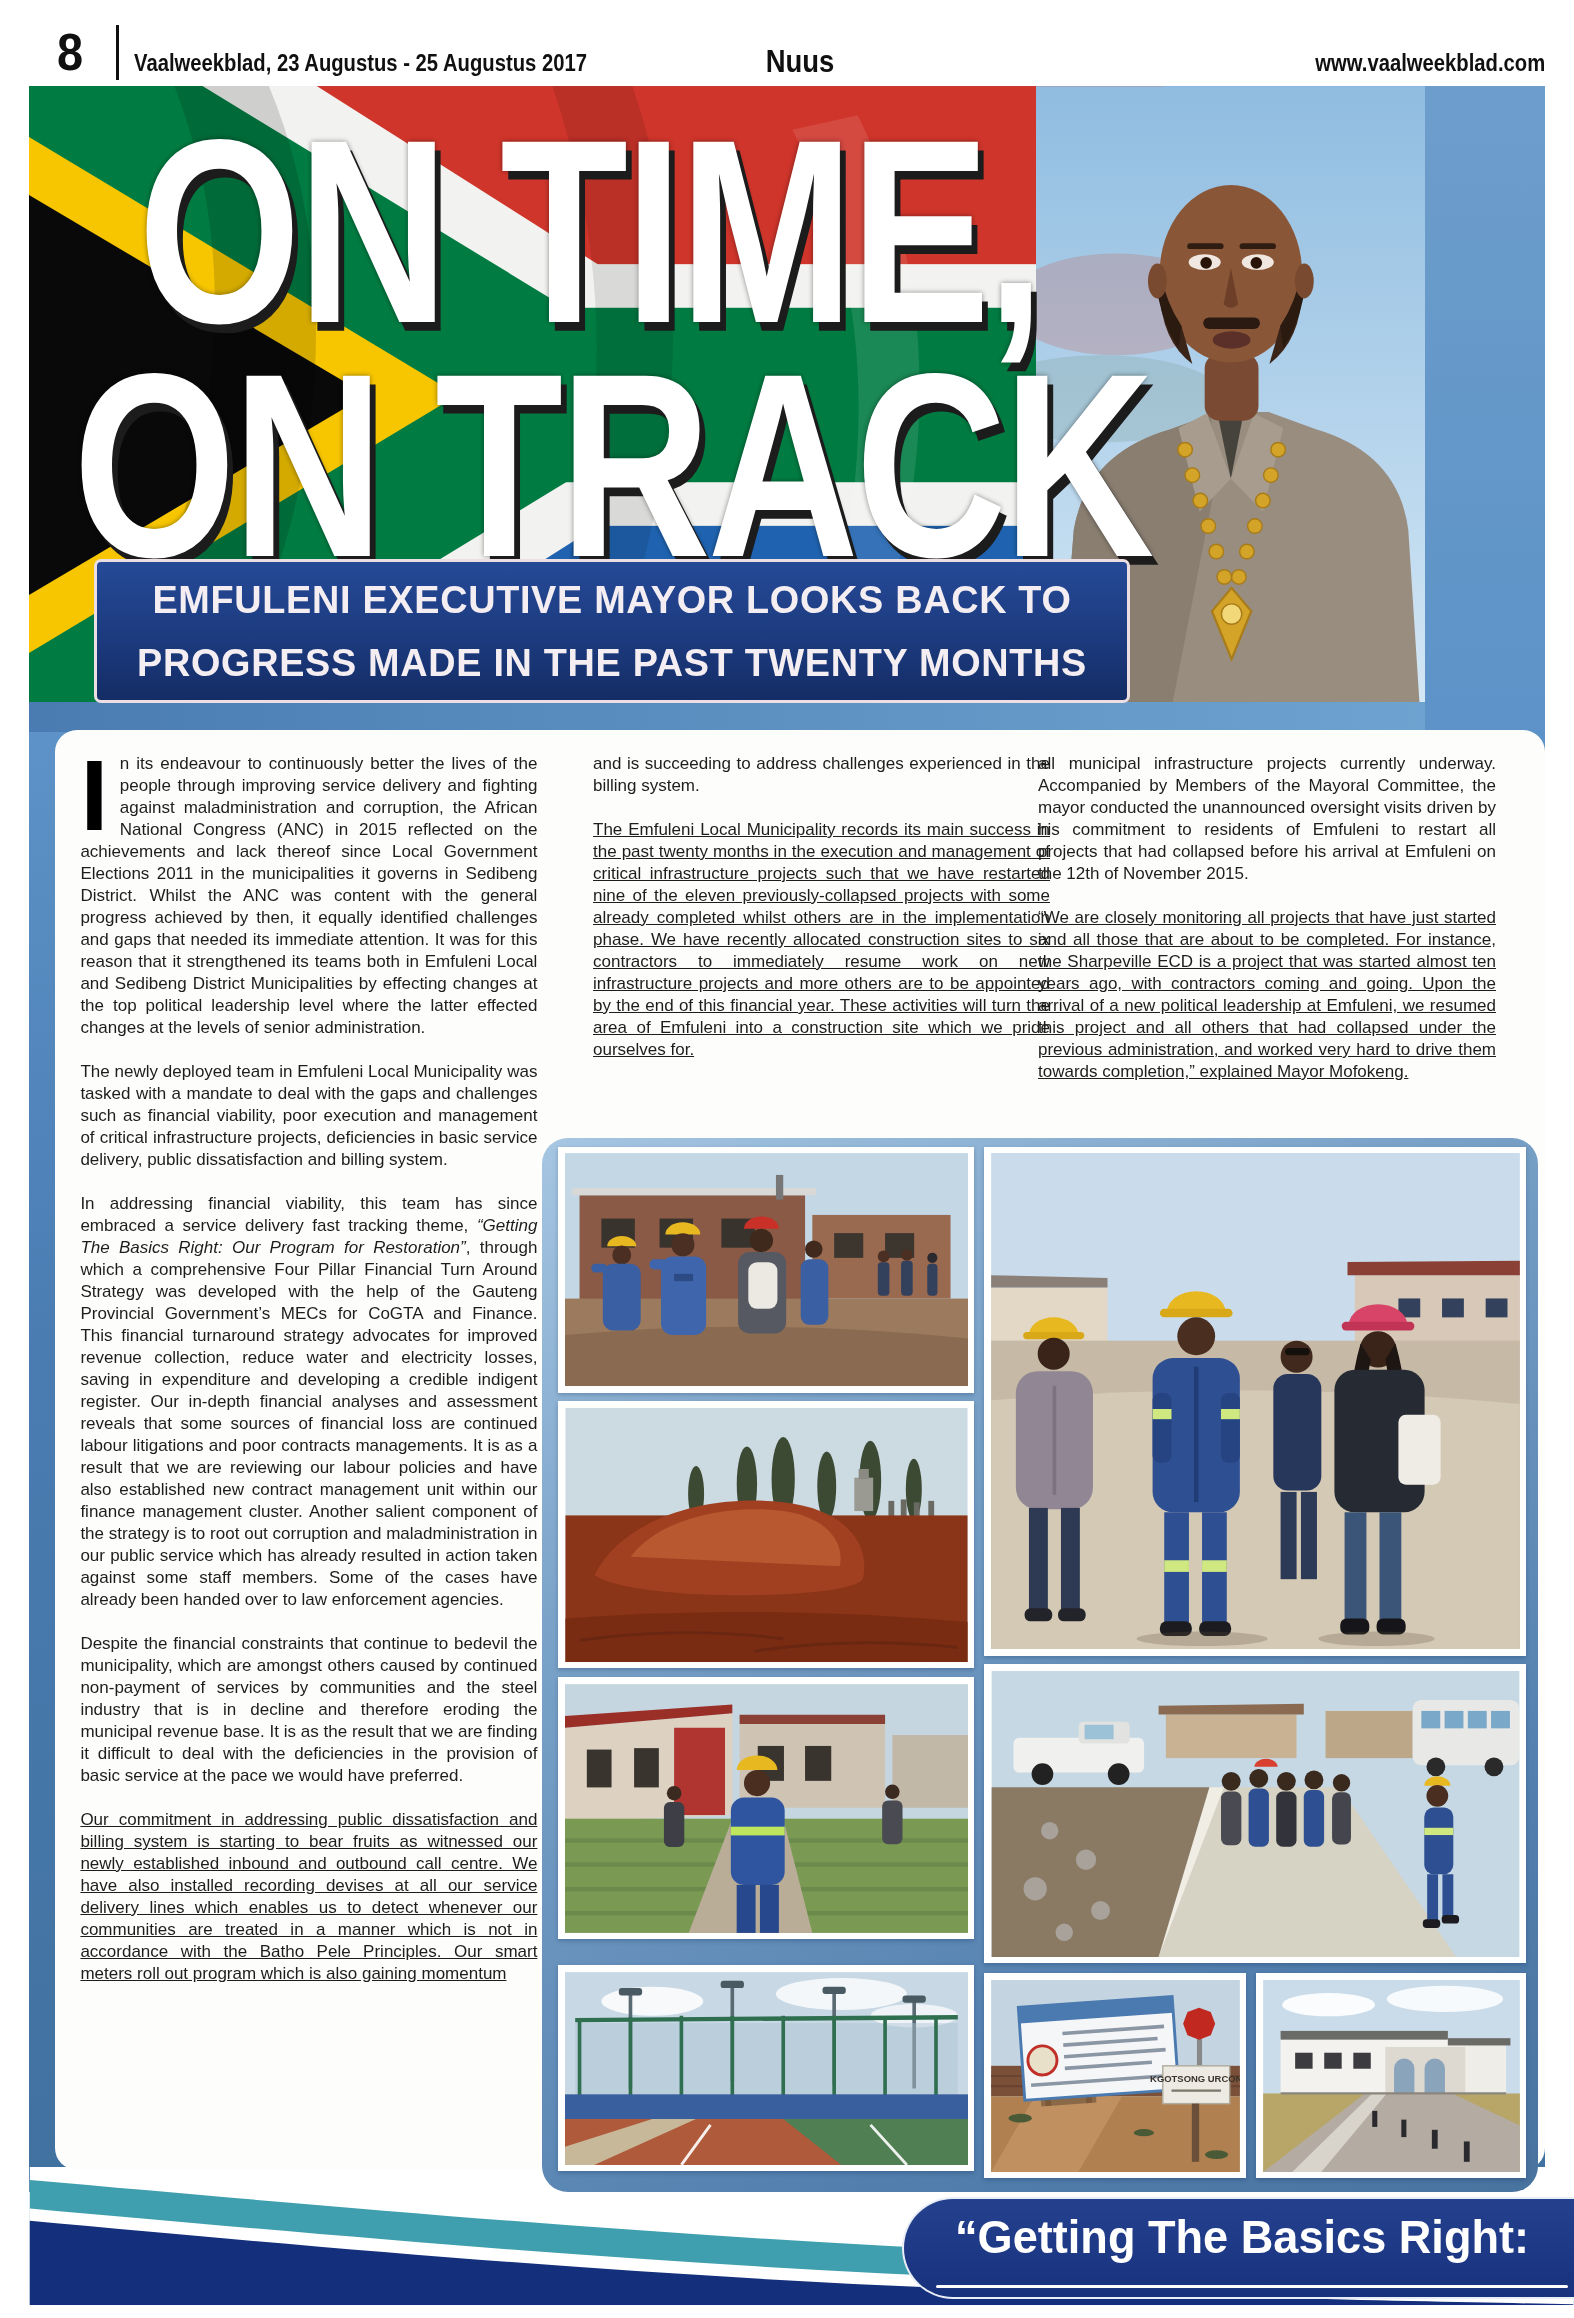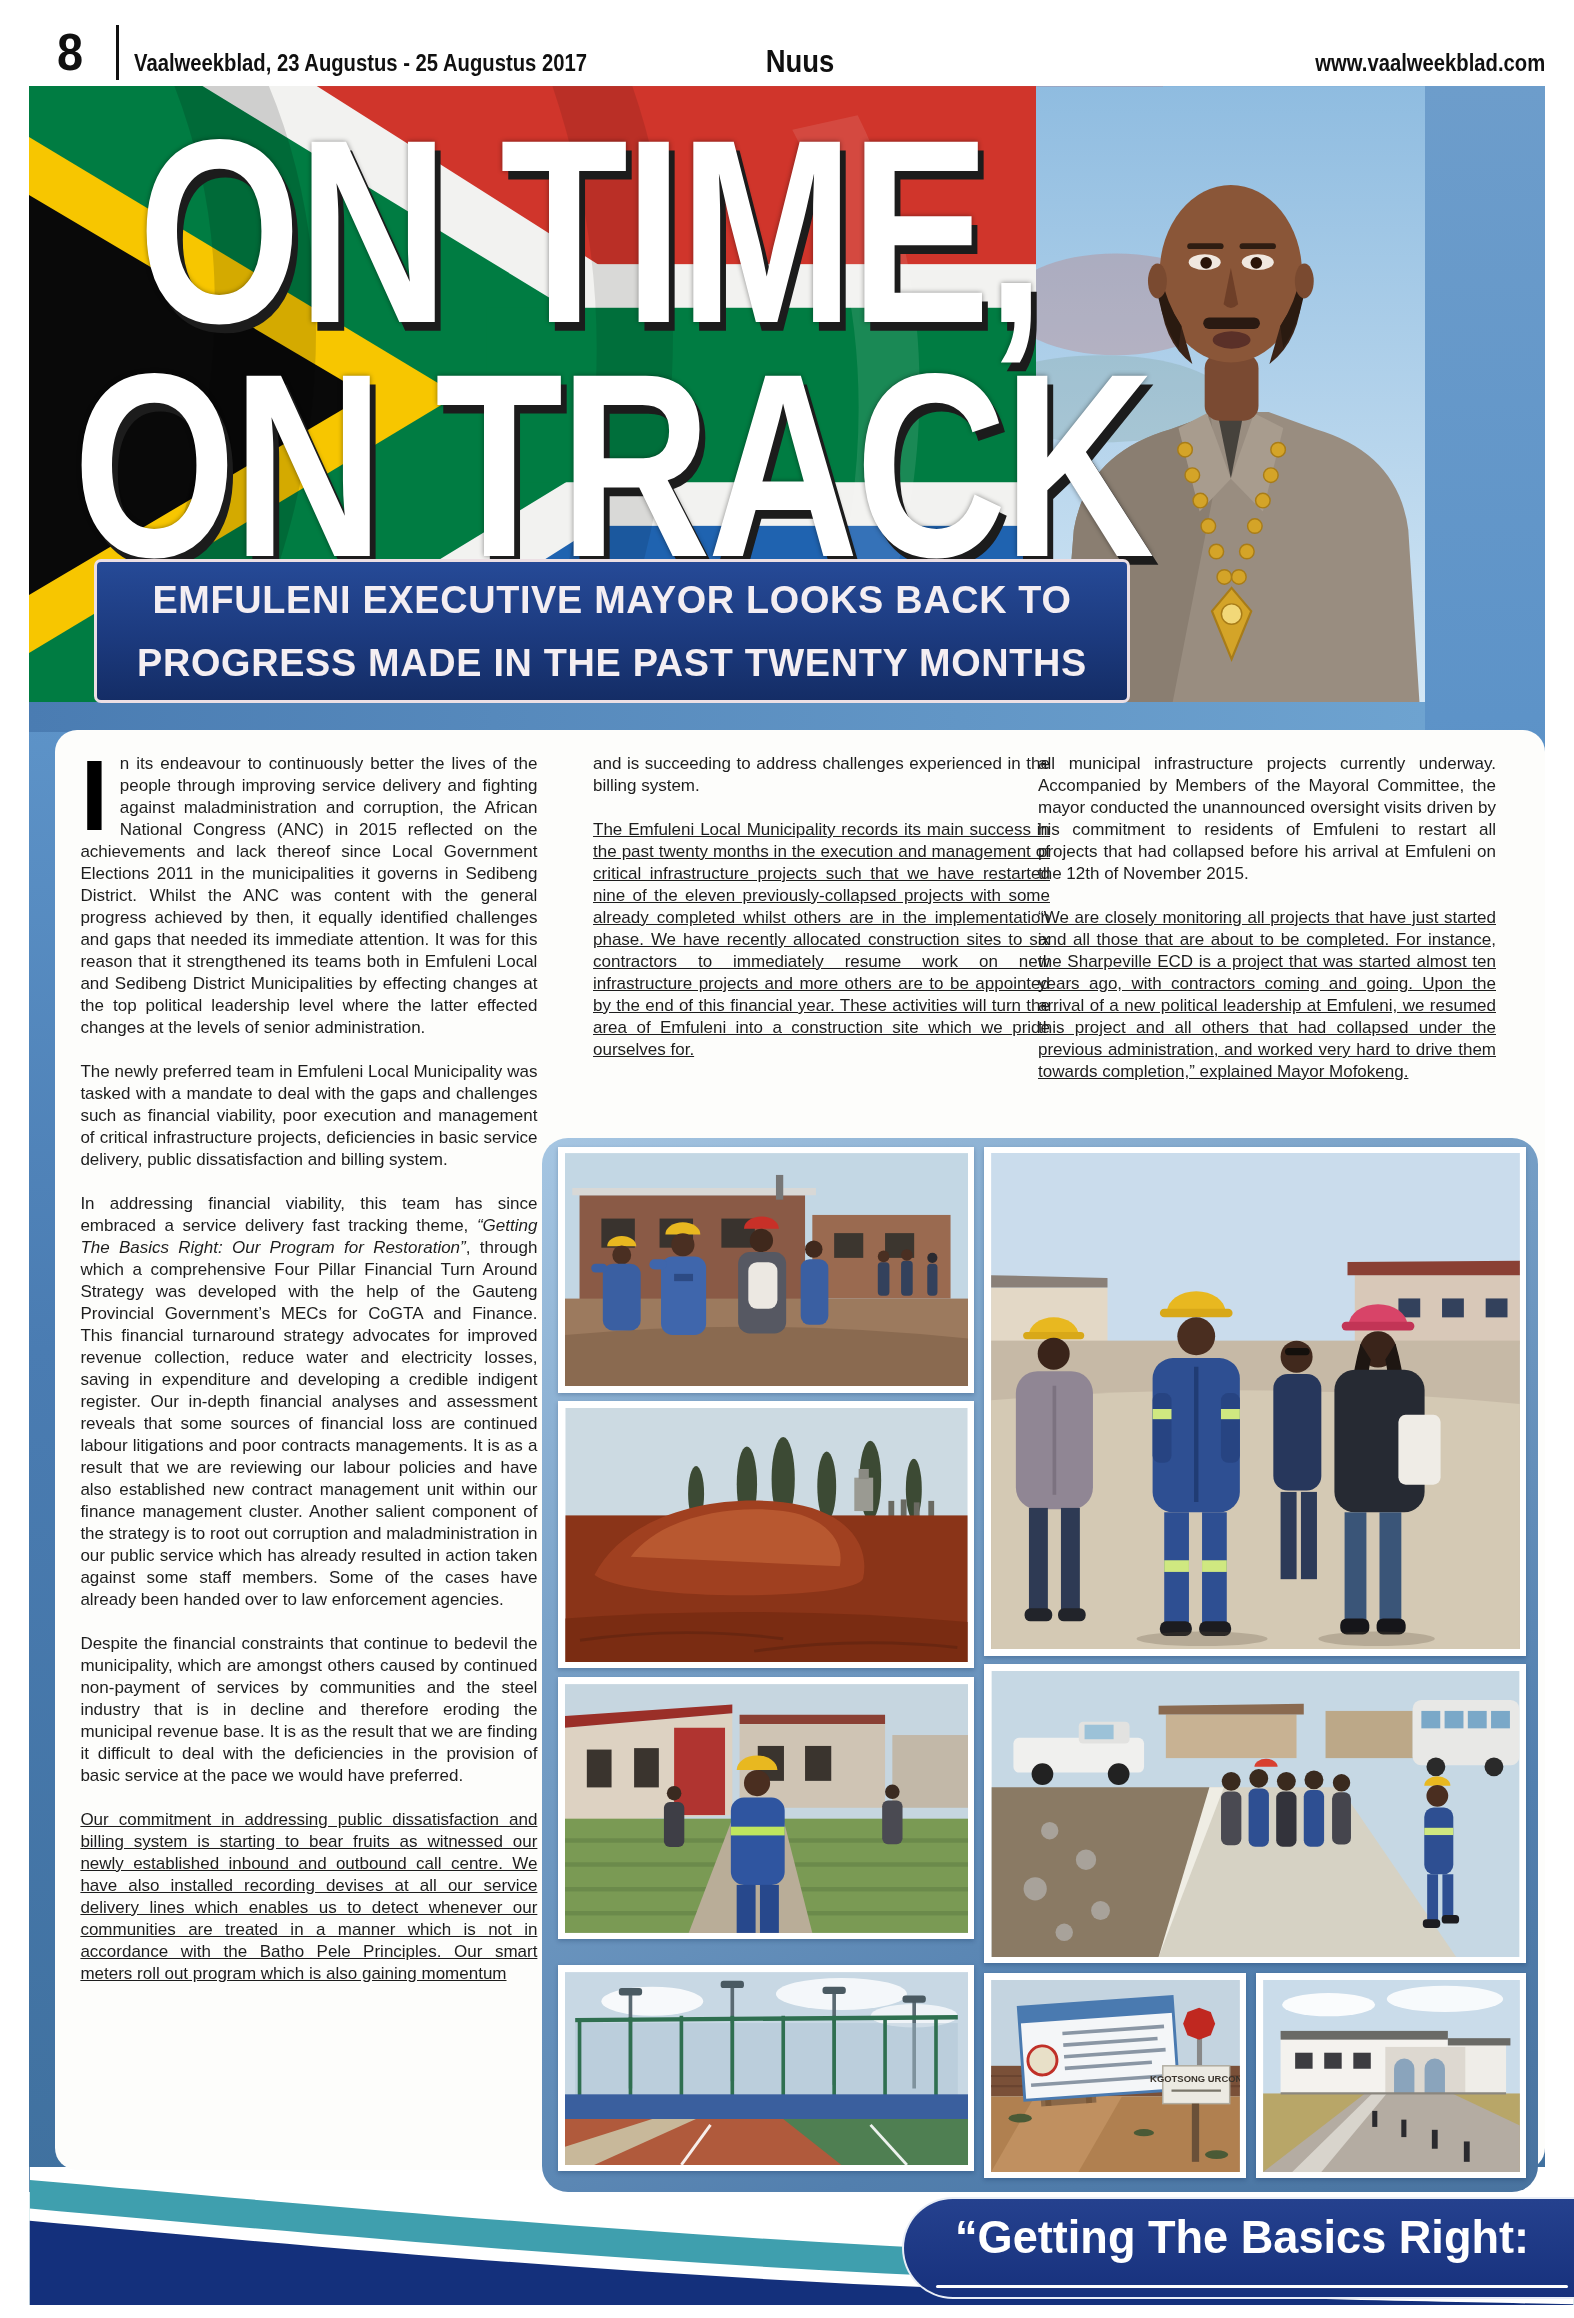--- a/index.html
+++ b/index.html
@@ -155,21 +155,21 @@
   <svg class="waves" width="1545" height="138" viewBox="0 0 2125 190">
     <rect width="2125" height="190" fill="#ffffff"></rect>
     <path d="M0,18 C500,62 900,97 1350,117 C1700,130 1960,137 2125,141 L2125,190 L0,190 Z" fill="#3f9fae"></path>
     <path d="M0,57 C500,102 900,137 1350,154 C1700,166 1960,172 2125,176 L2125,190 L0,190 Z" fill="#ffffff"></path>
     <path d="M0,74 C500,120 900,154 1350,170 C1700,181 1960,186 2125,189 L2125,190 L0,190 Z" fill="#14307c"></path>
   </svg>
 
   <div class="panel">
     <div class="col col1">
       <p><span class="dropcap">I</span><span>n its endeavour to continuously better the lives of the people through improving service delivery and fighting against maladministration and corruption, the African National Congress (ANC) in 2015 reflected on the achievements and lack thereof since Local Government Elections 2011 in the municipalities it governs in Sedibeng District. Whilst the ANC was content with the general progress achieved by then, it equally identified challenges and gaps that needed its immediate attention. It was for this reason that it strengthened its teams both in Emfuleni Local and Sedibeng District Municipalities by effecting changes at the top political leadership level where the latter effected changes at the levels of senior administration.</span></p>
-      <p>The newly preferred team in Emfuleni Local Municipality was tasked with a mandate to deal with the gaps and challenges such as financial viability, poor execution and management of critical infrastructure projects, deficiencies in basic service delivery, public dissatisfaction and billing system.</p>
+      <p>The newly deployed team in Emfuleni Local Municipality was tasked with a mandate to deal with the gaps and challenges such as financial viability, poor execution and management of critical infrastructure projects, deficiencies in basic service delivery, public dissatisfaction and billing system.</p>
       <p><span>In addressing financial viability, this team has since embraced a service delivery fast tracking theme, </span><em class="theme">“Getting The Basics Right: Our Program for Restoration”</em><span>, through which a comprehensive Four Pillar Financial Turn Around Strategy was developed with the help of the Gauteng Provincial Government’s MECs for CoGTA and Finance. This financial turnaround strategy advocates for improved revenue collection, reduce water and electricity losses, saving in expenditure and developing a credible indigent register. Our in-depth financial analyses and assessment reveals that some sources of financial loss are continued labour litigations and poor contracts managements. It is as a result that we are reviewing our labour policies and have also established new contract management unit within our finance management cluster. Another salient component of the strategy is to root out corruption and maladministration in our public service which has already resulted in action taken against some staff members. Some of the cases have already been handed over to law enforcement agencies.</span></p>
       <p>Despite the financial constraints that continue to bedevil the municipality, which are amongst others caused by continued non-payment of services by communities and the steel industry that is in decline and therefore eroding the municipal revenue base. It is as the result that we are finding it difficult to deal with the deficiencies in the provision of basic service at the pace we would have preferred.</p>
       <p>Our commitment in addressing public dissatisfaction and billing system is starting to bear fruits as witnessed our newly established inbound and outbound call centre. We have also installed recording devises at all our service delivery lines which enables us to detect whenever our communities are treated in a manner which is not in accordance with the Batho Pele Principles. Our smart meters roll out program which is also gaining momentum</p>
     </div>
     <div class="col col2">
       <p>and is succeeding to address challenges experienced in the billing system.</p>
       <p>The Emfuleni Local Municipality records its main success in the past twenty months in the execution and management of critical infrastructure projects such that we have restarted nine of the eleven previously-collapsed projects with some already completed whilst others are in the implementation phase. We have recently allocated construction sites to six contractors to immediately resume work on new infrastructure projects and more others are to be appointed by the end of this financial year. These activities will turn the area of Emfuleni into a construction site which we pride ourselves for.</p>
     </div>
     <div class="col col3">
       <p>all municipal infrastructure projects currently underway. Accompanied by Members of the Mayoral Committee, the mayor conducted the unannounced oversight visits driven by his commitment to residents of Emfuleni to restart all projects that had collapsed before his arrival at Emfuleni on the 12th of November 2015.</p>

